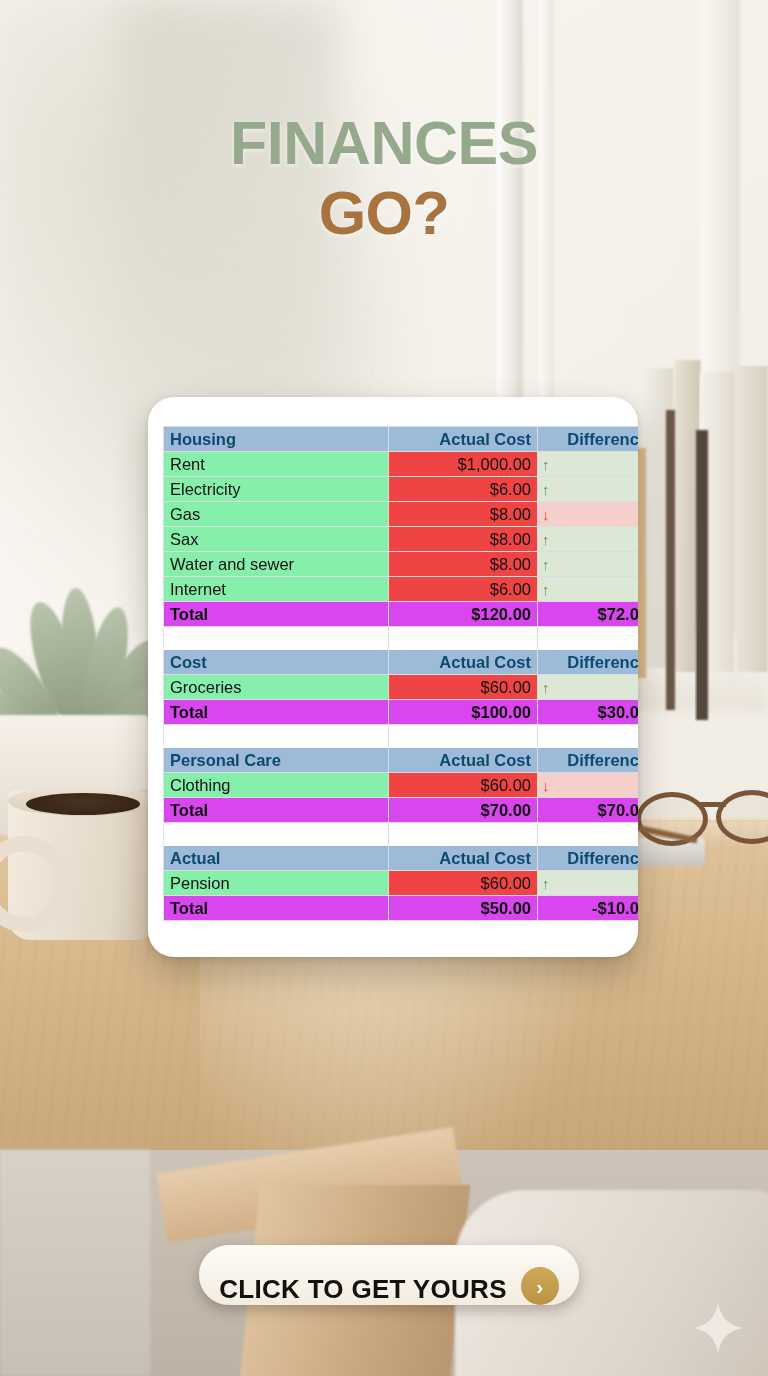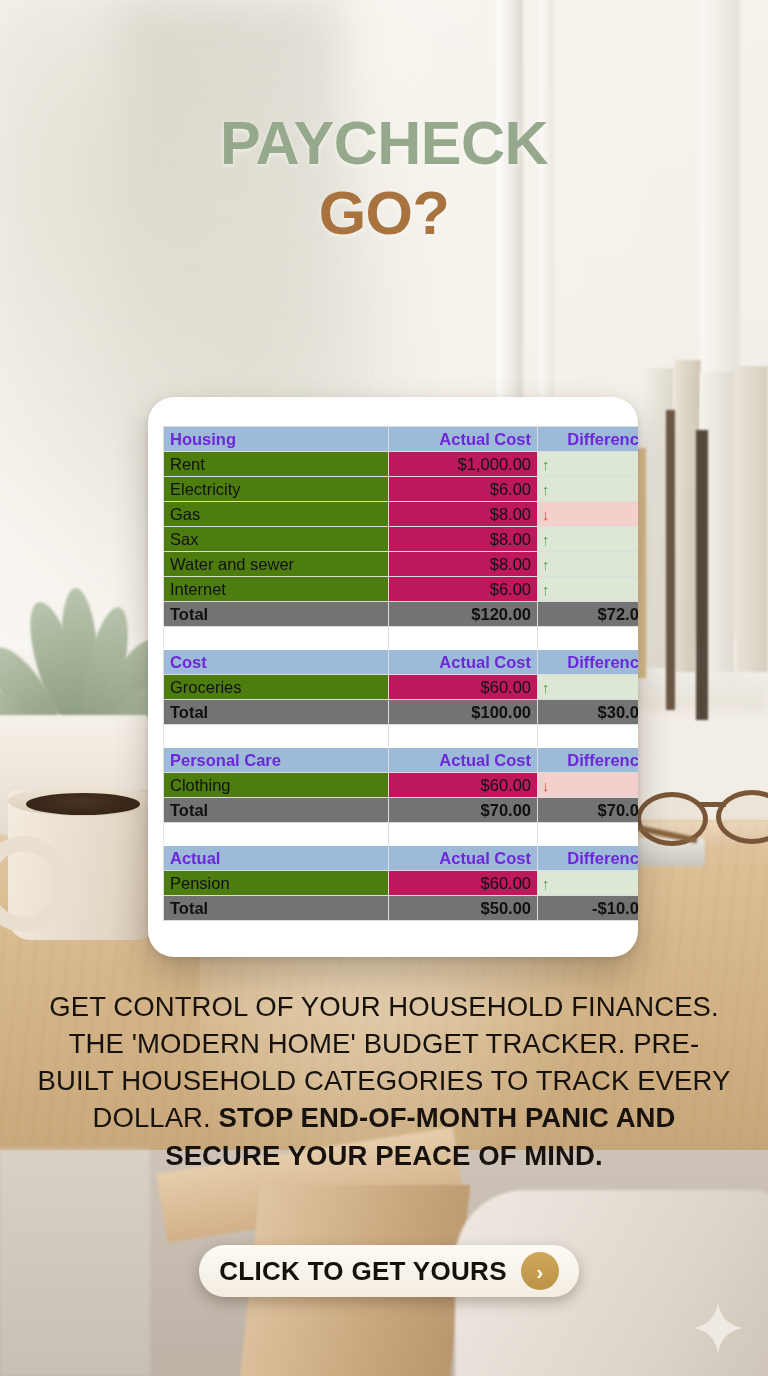--- a/index.html
+++ b/index.html
@@ -109,44 +109,44 @@
   }
   .sheet{position:absolute;left:15px;top:29px;width:460px;}
   table.grid{border-collapse:collapse;width:452px;table-layout:fixed;
     font-size:16.5px;color:#111;}
   table.grid td{height:24px;padding:0 6px;border:1px solid #dcdcdc;
     white-space:nowrap;overflow:hidden;}
   .c-name{width:212px;}
   .c-cost{width:136px;text-align:right;margin-top:47px;}
   .c-diff{width:104px;text-align:right;}
 
-  tr.hdr td{background:#9dbad9;font-weight:bold;color:#6d28d9;}
+  tr.hdr td{background:#9dbad9;font-weight:bold;color:#0c4a6e;}
   tr.hdr td.c-cost,tr.hdr td.c-diff{text-align:right;}
-  tr.item td.c-name{background:#4d7c0f;}
-  tr.item td.c-cost{background:#be185d;}
+  tr.item td.c-name{background:#86efac;}
+  tr.item td.c-cost{background:#ef4444;}
   tr.item td.c-diff{background:#dde7d6;text-align:left;padding-left:4px;}
   tr.item td.c-diff.neg{background:#f5cfcb;}
-  tr.tot td{background:#737373;font-weight:bold;}
+  tr.tot td{background:#d946ef;font-weight:bold;}
   tr.gap td{background:#ffffff;border-left:1px solid #dcdcdc;border-right:1px solid #dcdcdc;
     border-top:1px solid #ffffff;border-bottom:1px solid #ffffff;height:22px;}
   tr.gap td.c-name{border-left:1px solid #e6e6e6;}
   .arrow{font-size:15px;line-height:1;font-weight:bold;}
   .arrow.up{color:#55a051;}
   .arrow.down{color:#d9513c;}
 
   
   .body-copy{position:absolute;left:34px;top:988px;width:700px;text-align:center;
     color:#17120e;font-size:27.5px;line-height:1.35;letter-spacing:.1px;}
   .body-copy .bold{font-weight:800;}
 
   
-  .cta{position:absolute;left:199px;top:1245px;width:380px;height:52px;
+  .cta{position:absolute;left:199px;top:1245px;width:380px;height:60px;
     background:linear-gradient(180deg,#fdfbf5,#f3ece0);
     border-radius:30px;box-shadow:0 5px 14px rgba(60,45,30,.32);
-    display:flex;align-items:center;justify-content:center;gap:14px;
+    display:flex;align-items:flex-end;justify-content:center;gap:14px;
     cursor:pointer;}
   .cta-label{font-size:26px;font-weight:700;color:#14100c;letter-spacing:.3px;}
   .cta-arrow{width:38px;height:38px;border-radius:50%;
     background:linear-gradient(180deg,#cfa859,#bb9344);
     display:flex;align-items:center;justify-content:center;
     color:#fffdf6;font-size:21px;font-weight:700;line-height:1;}
 
   
   .sparkle{position:absolute;left:690px;top:1300px;width:56px;height:56px;}
 </style>
@@ -199,21 +199,21 @@
     <div class="glass-arm" style="left:606px;top:828px;transform:rotate(12deg);"></div>
 
     <div class="floor"></div>
     <div class="wall-left"></div>
     <div class="table-leg2"></div>
     <div class="table-leg"></div>
     <div class="chair"></div>
   </div>
 
   <div class="headline">
-    <span class="hl-line hl-2">PAYCHECK</span>
+    <span class="hl-line hl-2">FINANCES</span>
     <span class="hl-line hl-3">GO?</span>
   </div>
 
   <div class="card">
     <div class="sheet">
       <table class="grid" id="budget-table">
           <tbody>
             <tr class="hdr">
               <td class="c-name">Housing</td>
               <td class="c-cost">Actual Cost</td>
@@ -312,24 +312,20 @@
             <tr class="tot">
               <td class="c-name">Total</td>
               <td class="c-cost">$50.00</td>
               <td class="c-diff">-$10.00</td>
             </tr>
           </tbody>
         </table>
     </div>
   </div>
 
-  <div class="body-copy">
-    <span>GET CONTROL OF YOUR HOUSEHOLD FINANCES. THE 'MODERN HOME' BUDGET TRACKER. PRE-BUILT HOUSEHOLD CATEGORIES TO TRACK EVERY DOLLAR.</span>
-    <span class="bold">STOP END-OF-MONTH PANIC AND SECURE YOUR PEACE OF MIND.</span>
-  </div>
 
   <div class="cta">
     <span class="cta-label">CLICK TO GET YOURS</span>
     <span class="cta-arrow">›</span>
   </div>
 
   <div class="sparkle">
     <svg width="56" height="56" viewBox="0 0 56 56" aria-hidden="true">
       <path d="M28 3 C31 18 38 25 53 28 C38 31 31 38 28 53 C25 38 18 31 3 28 C18 25 25 18 28 3 Z" fill="#efeae4" opacity="0.95"></path>
     </svg>

